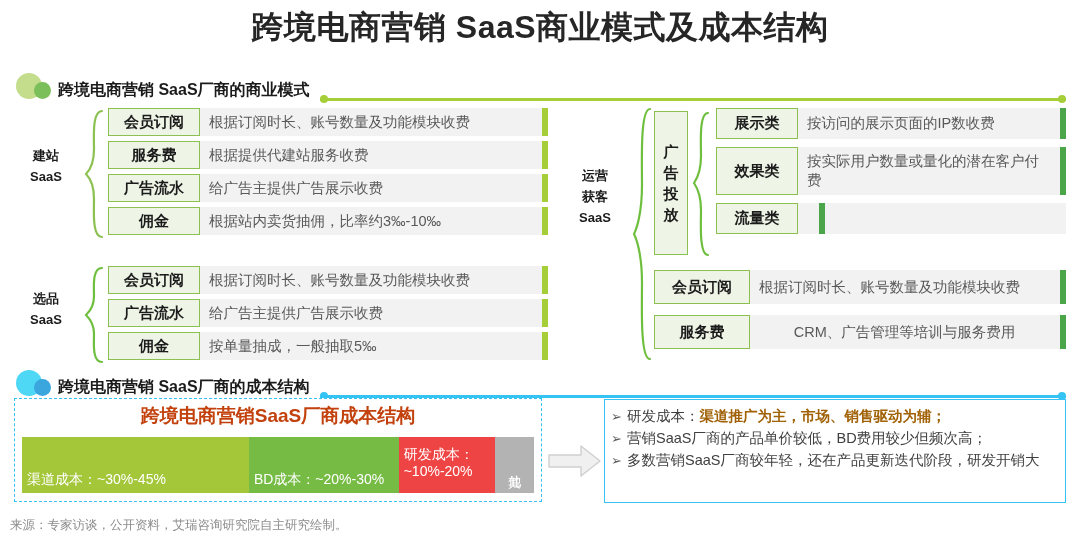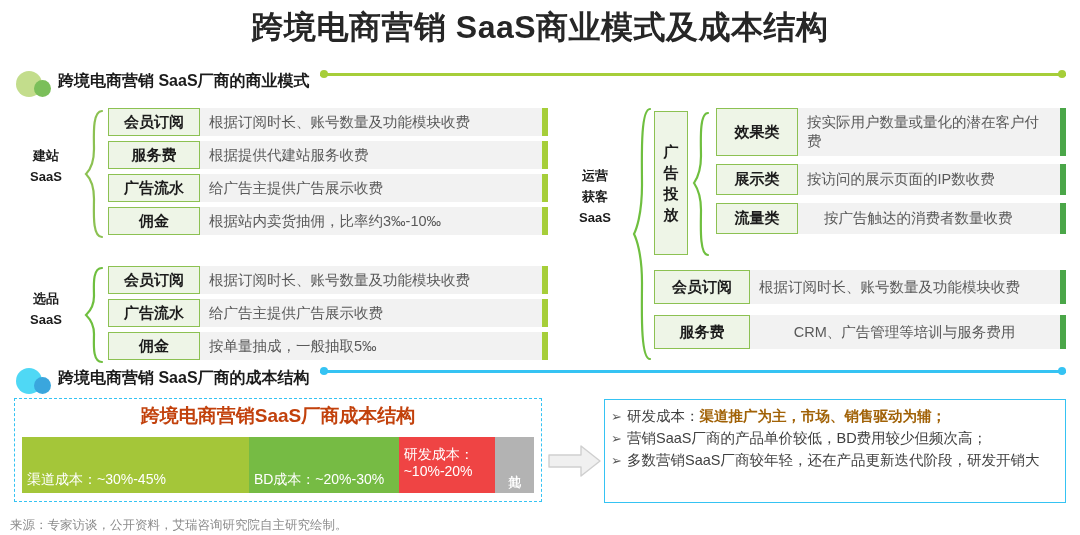--- a/index.html
+++ b/index.html
@@ -13,21 +13,21 @@
   }
   
   .page-title{
     position:absolute;left:0;top:6px;width:1080px;
     text-align:center;
     font-size:32px;font-weight:bold;letter-spacing:.5px;
     color:#262626;
     white-space:nowrap;
   }
   
-  .sec-head{position:absolute;display:flex;align-items:flex-start;height:30px;}
+  .sec-head{position:absolute;display:flex;align-items:flex-end;height:30px;}
   .sec-head .bubbles{position:relative;width:44px;height:28px;flex:0 0 44px;}
   .bub-lg{position:absolute;left:2px;top:0px;width:26px;height:26px;border-radius:50%;}
   .bub-sm{position:absolute;left:20px;top:9px;width:17px;height:17px;border-radius:50%;}
   .sec-head .sec-title{
     font-size:16px;font-weight:bold;color:#1b1b1b;white-space:nowrap;
     margin-right:10px;
   }
   .rule{position:relative;height:4px;flex:1 1 auto;margin-top:1px;}
   .rule .bar{position:absolute;left:0;right:0;top:1px;height:3px;}
   .rule .dot{position:absolute;top:-2px;width:8px;height:8px;border-radius:50%;}
@@ -204,33 +204,32 @@
     <span>告</span>
     <span>投</span>
     <span>放</span>
   </div>
 
   <svg class="brace" style="left:692px;top:8px;" width="20" height="146" viewBox="0 0 20 146">
     <path d="M16 2 C7 2 9 32 9 45 C9 62 4 69 2 72 C4 75 9 82 9 99 C9 112 7 144 16 144" fill="none" stroke="#6fbf3f" stroke-width="2.2" stroke-linecap="round"></path>
   </svg>
 
   <div class="rows" style="left:716px;top:5px;width:350px;">
+    <div class="row" style="height:31px;margin-bottom:8px;">
+      <div class="tag" style="width:82px;">展示类</div>
+      <div class="desc">按访问的展示页面的IP数收费</div>
+      <div class="endbar" style="background:#4aa648;"></div>
+    </div>
     <div class="row" style="height:48px;margin-bottom:8px;">
       <div class="tag" style="width:82px;">效果类</div>
       <div class="desc">按实际用户数量或量化的潜在客户付费</div>
       <div class="endbar" style="background:#4aa648;"></div>
     </div>
-    <div class="row" style="height:31px;margin-bottom:8px;">
-      <div class="tag" style="width:82px;">展示类</div>
-      <div class="desc">按访问的展示页面的IP数收费</div>
-      <div class="endbar" style="background:#4aa648;"></div>
-    </div>
     <div class="row" style="height:31px;gap:17px;">
       <div class="tag" style="width:82px;">流量类</div>
-      <div class="desc">按广告触达的消费者数量收费</div>
       <div class="endbar" style="background:#4aa648;"></div>
     </div>
   </div>
 
   <div class="rows" style="left:654px;top:167px;width:412px;">
     <div class="row" style="height:34px;margin-bottom:11px;">
       <div class="tag" style="width:96px;">会员订阅</div>
       <div class="desc">根据订阅时长、账号数量及功能模块收费</div>
       <div class="endbar" style="background:#4aa648;"></div>
     </div>

